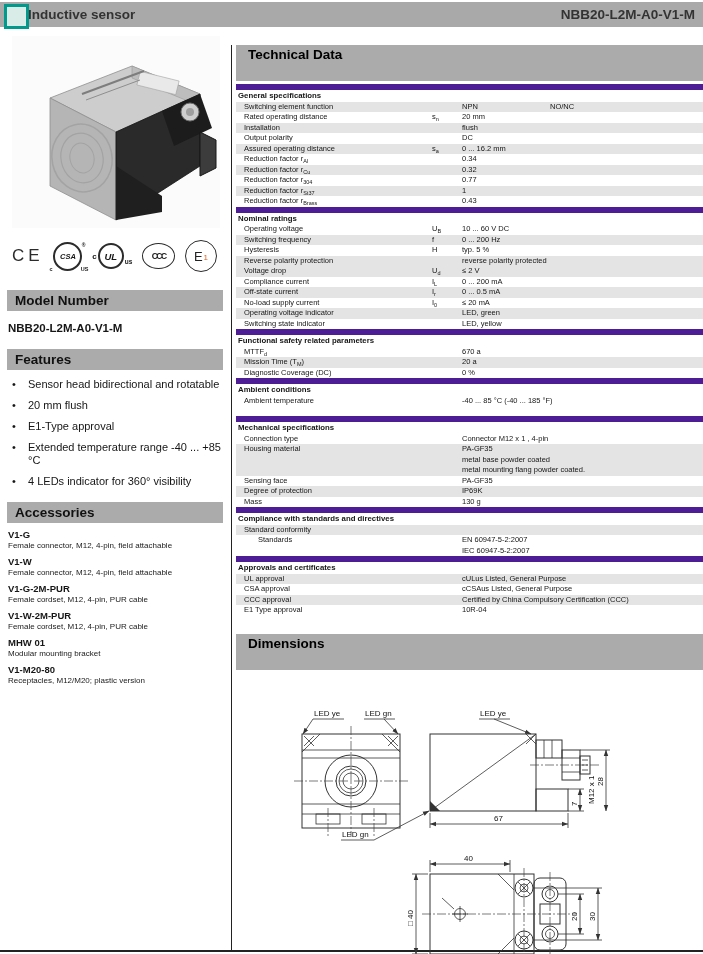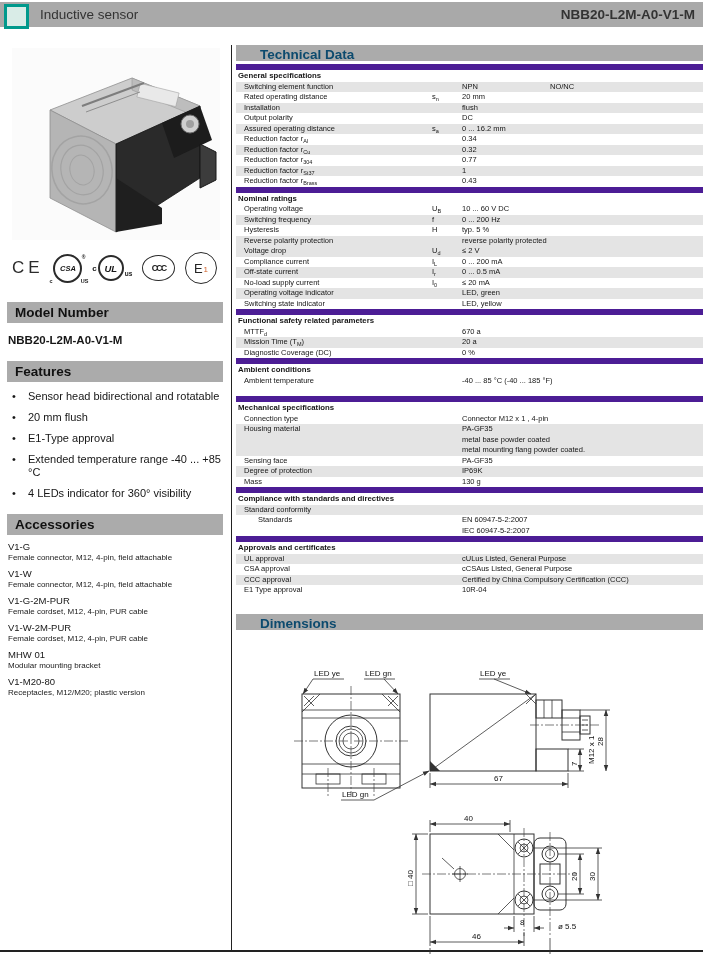--- a/index.html
+++ b/index.html
@@ -2,29 +2,29 @@
 <html><head>
 <meta charset="utf-8">
 <style>
   html,body{margin:0;padding:0;background:#fff;}
   #page{position:relative;width:703px;height:954px;background:#fff;overflow:hidden;
         font-family:"Liberation Sans","DejaVu Sans",sans-serif;color:#161616;}
 
   
   .topbar{position:absolute;left:0;top:2px;width:703px;height:25px;background:#a9a9a9;}
   .logo{position:absolute;left:4px;top:2px;width:19px;height:19px;background:#d9ece7;border:3px solid #00998c;}
-  .topbar .title{position:absolute;left:40px;top:0;line-height:25px;font-size:13.5px;font-weight:normal;color:#333;}
+  .topbar .title{position:absolute;left:28px;top:0;line-height:25px;font-size:13.5px;font-weight:bold;color:#333;}
   .topbar .part{position:absolute;right:8px;top:0;line-height:25px;font-size:13.5px;font-weight:bold;color:#333;}
 
   
   .vdivider{position:absolute;left:231px;top:45px;width:1px;height:906px;background:#222;}
   .bottomrule{position:absolute;left:0;top:950px;width:703px;height:2px;background:#222;}
 
   
-  .leftcol{position:absolute;left:0;top:40px;width:231px;}
+  .leftcol{position:absolute;left:0;top:28px;width:231px;}
   .rightcol{position:absolute;left:236px;top:45px;width:467px;}
 
   
   .photo{margin:8px 10px 0 12px;width:208px;height:192px;background:#fbfbfb;}
   .marks{display:flex;align-items:center;justify-content:space-between;margin:6px 14px 0 12px;height:44px;}
   .m-ce{font-size:17px;letter-spacing:4px;color:#2b2b2b;font-weight:500;}
   .circlemark{position:relative;border:2px solid #2b2b2b;border-radius:50%;display:flex;align-items:center;justify-content:center;}
   .m-csa{width:25px;height:25px;font-size:7.5px;font-weight:bold;font-style:italic;}
   .m-csa .reg{position:absolute;right:-5px;top:-2px;font-size:5px;font-style:normal;}
   .m-csa .c{position:absolute;left:-6px;bottom:-3px;font-size:5.5px;font-style:normal;font-weight:bold;}
@@ -37,25 +37,25 @@
   .m-e1{width:30px;height:30px;border-width:1.5px;font-size:13px;color:#222;}
   .m-e1 .one{font-size:8px;color:#d2622a;margin-left:1px;margin-top:3px;}
 
   .bar{background:#ababab;height:21px;line-height:21px;font-size:13.5px;font-weight:bold;color:#111;
        padding-left:8px;margin:0 8px 0 7px;}
   .modelval{font-size:11.5px;font-weight:bold;margin:11px 0 15px 8px;}
   .features{margin:8px 8px 14px 8px;}
   .feat{position:relative;padding-left:20px;font-size:11px;font-weight:normal;line-height:13px;margin-bottom:8px;width:200px;}
   .feat:before{content:"\2022";position:absolute;left:4px;top:0;}
   .accessories{margin:6px 8px 0 8px;}
-  .acc-name{font-size:9.5px;font-weight:normal;line-height:12px;margin-top:5px;}
+  .acc-name{font-size:9.5px;font-weight:bold;line-height:12px;margin-top:5px;}
   .acc-desc{font-size:8px;line-height:10px;color:#1a1a1a;}
 
   
-  .bar2{background:#ababab;height:16px;line-height:20px;font-size:13.5px;font-weight:bold;color:#0c4a6e;padding-left:24px;}
+  .bar2{background:#ababab;height:36px;line-height:20px;font-size:13.5px;font-weight:bold;color:#000000;padding-left:12px;}
   .tech-table{margin-top:3px;}
   .t-sec{font-size:7.8px;font-weight:bold;line-height:11px;height:11.5px;border-top:6px solid #4c1d95;padding-left:2px;}
   .t-row{display:flex;font-size:7.5px;line-height:10.5px;min-height:10.5px;}
   .t-row.shade{background:#e4e4e4;}
   .t-name{flex:0 0 196px;padding-left:8px;box-sizing:border-box;}
   .t-row.indent .t-name{padding-left:22px;}
   .t-sym{flex:0 0 30px;}
   .t-val{flex:1;}
   .t-vline.two{display:inline-block;width:88px;}
   .t-spacer{height:10px;}

